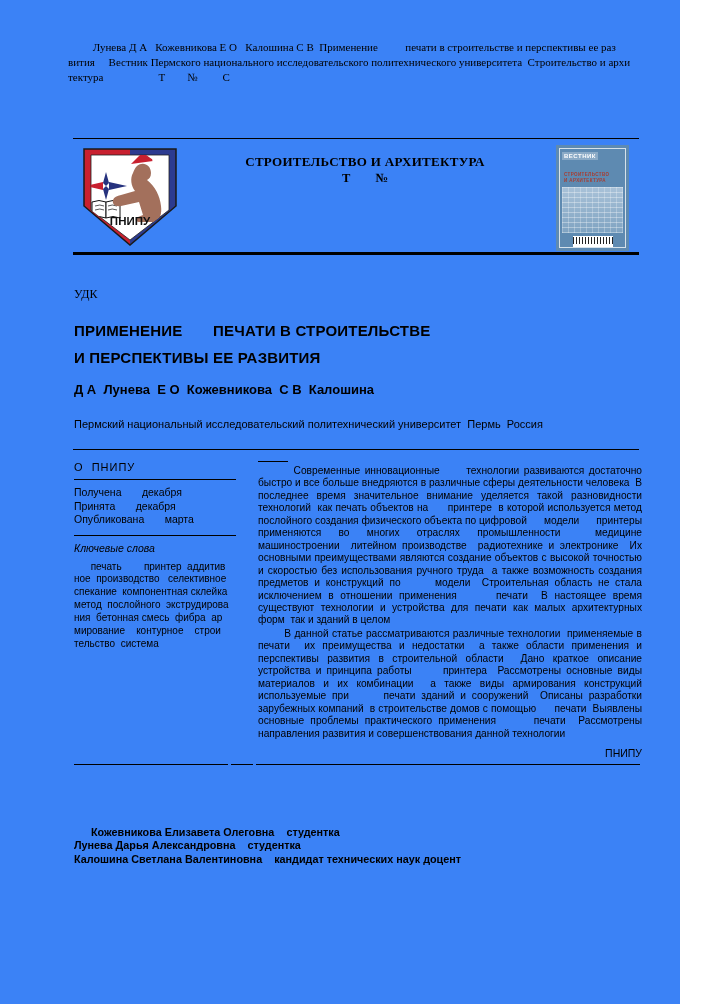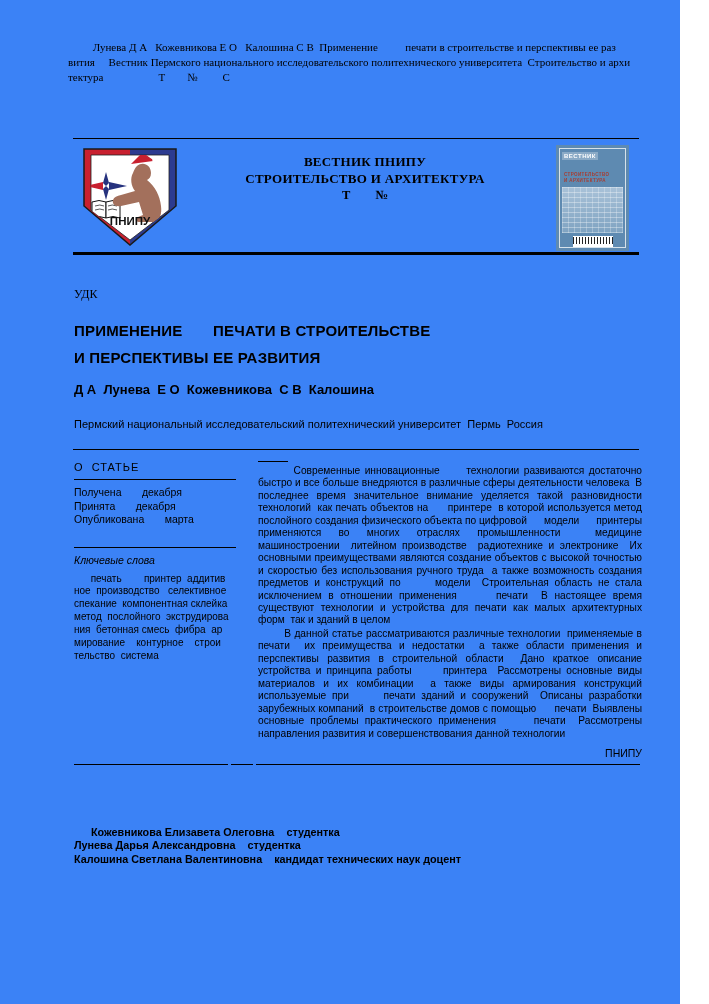--- a/index.html
+++ b/index.html
@@ -41,21 +41,21 @@
   .title{position:absolute;left:74px;top:318px;margin:0;font-family:"Liberation Sans",sans-serif;
          font-size:15px;line-height:26.5px;font-weight:bold;white-space:pre-wrap;letter-spacing:.2px;}
   .authors{position:absolute;left:74px;top:382px;font:bold 13px "Liberation Sans",sans-serif;white-space:pre-wrap;}
   .affiliation{position:absolute;left:74px;top:418px;font:11px "Liberation Sans",sans-serif;white-space:pre-wrap;}
 
   .col-left{position:absolute;left:74px;top:461px;width:162px;font-family:"Liberation Sans",sans-serif;}
   .col-right{position:absolute;left:258px;top:461px;width:384px;font-family:"Liberation Sans",sans-serif;}
   .col-heading{font-size:11px;letter-spacing:1px;white-space:pre-wrap;margin:0 0 6px 0;}
   .inner-rule{border-top:1px solid #000;margin-bottom:6px;}
   .inner-rule.short{width:30px;margin-bottom:3px;}
-  .dates{font-size:10.5px;line-height:13.5px;white-space:pre-wrap;margin-bottom:20px;}
+  .dates{font-size:10.5px;line-height:13.5px;white-space:pre-wrap;margin-bottom:8px;}
   .kw-label{font-style:italic;font-size:10.5px;margin:2px 0 7px 0;}
   .keywords{font-size:10px;line-height:12.9px;white-space:pre-wrap;}
   .abs{margin:0 0 1px 0;font-size:10.2px;line-height:12.45px;text-align:justify;white-space:pre-wrap;}
 
   .copyright{position:absolute;left:258px;top:747px;width:384px;text-align:right;
              font:10.5px "Liberation Sans",sans-serif;}
 
   .footer-rule{position:absolute;top:764px;height:1px;background:#000;}
   .fr1{left:74px;width:154px;}
   .fr2{left:231px;width:22px;}
@@ -104,21 +104,20 @@
         <g>
           <polygon points="54,20 76,17 65,9" fill="var(--logo-red)"></polygon>
           <path d="M65,9 L75,16" stroke="var(--logo-red)" stroke-width="1.5" fill="none"></path>
         </g>
         <text x="53" y="81" text-anchor="middle" font-family="Liberation Sans, sans-serif" font-size="11.5" font-weight="bold" fill="#111">ПНИПУ</text>
       </g>
     </svg>
   </div>
 
   <div class="masthead">
-    <div class="mh1">ВЕСТНИК ПНИПУ</div>
     <div class="mh1">СТРОИТЕЛЬСТВО И АРХИТЕКТУРА</div>
     <div class="mh2">Т        №</div>
   </div>
 
   <div class="cover">
     <div class="cover-frame"></div>
     <div class="cover-masthead">ВЕСТНИК</div>
     <div class="cover-subtitle">СТРОИТЕЛЬСТВО
 И АРХИТЕКТУРА</div>
     <div class="cover-building"></div>
@@ -130,21 +129,21 @@
   <div class="udc serif">УДК</div>
 
   <h1 class="title">ПРИМЕНЕНИЕ       ПЕЧАТИ В СТРОИТЕЛЬСТВЕ
 И ПЕРСПЕКТИВЫ ЕЕ РАЗВИТИЯ</h1>
   <div class="authors">Д А  Лунева  Е О  Кожевникова  С В  Калошина</div>
   <div class="affiliation">Пермский национальный исследовательский политехнический университет  Пермь  Россия</div>
 
   <div class="rule section-rule"></div>
 
   <div class="col-left">
-    <div class="col-heading">О  СТАТЬЕ</div>
+    <div class="col-heading">О  ПНИПУ</div>
     <div class="inner-rule"></div>
     <div class="dates">Получена       декабря
 Принята       декабря
 Опубликована       марта</div>
     <div class="inner-rule"></div>
     <div class="kw-label">Ключевые слова</div>
     <div class="keywords">      печать        принтер  аддитив
 ное  производство   селективное
 спекание  компонентная склейка
 метод  послойного  экструдирова

